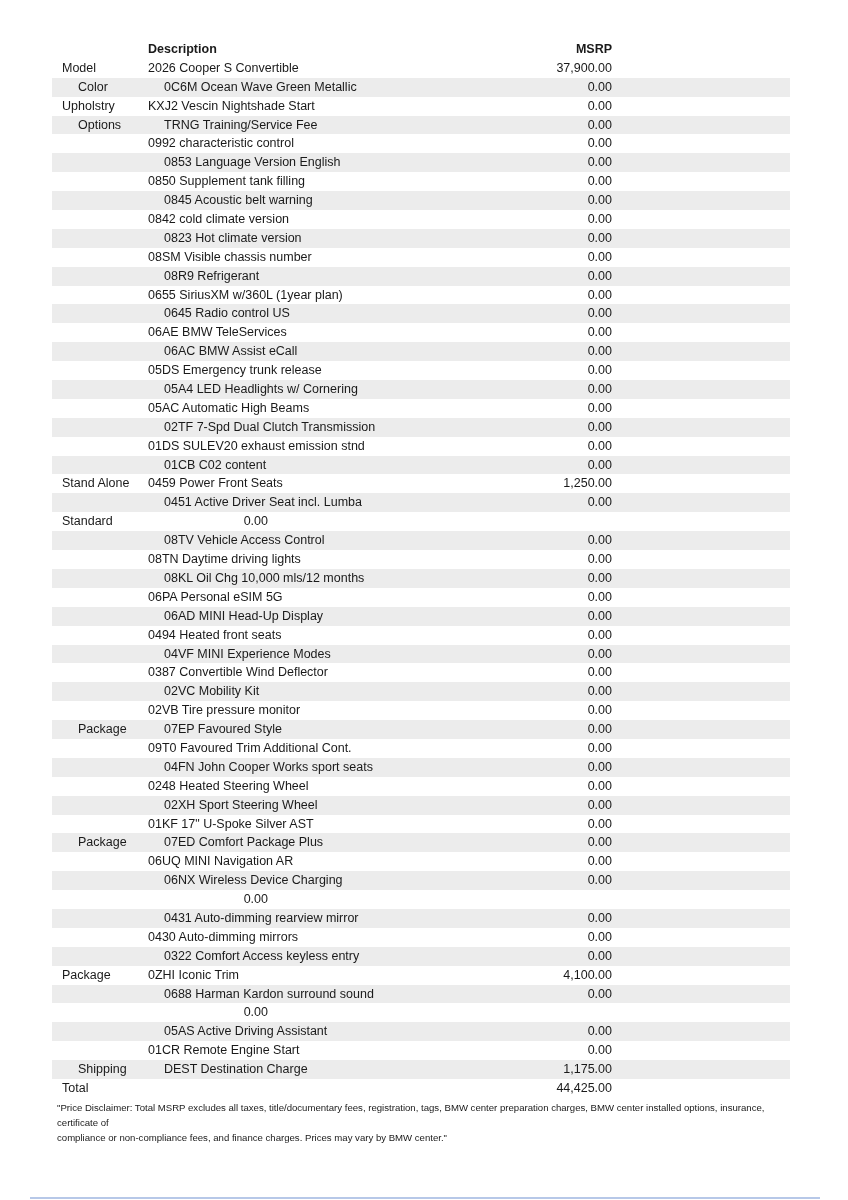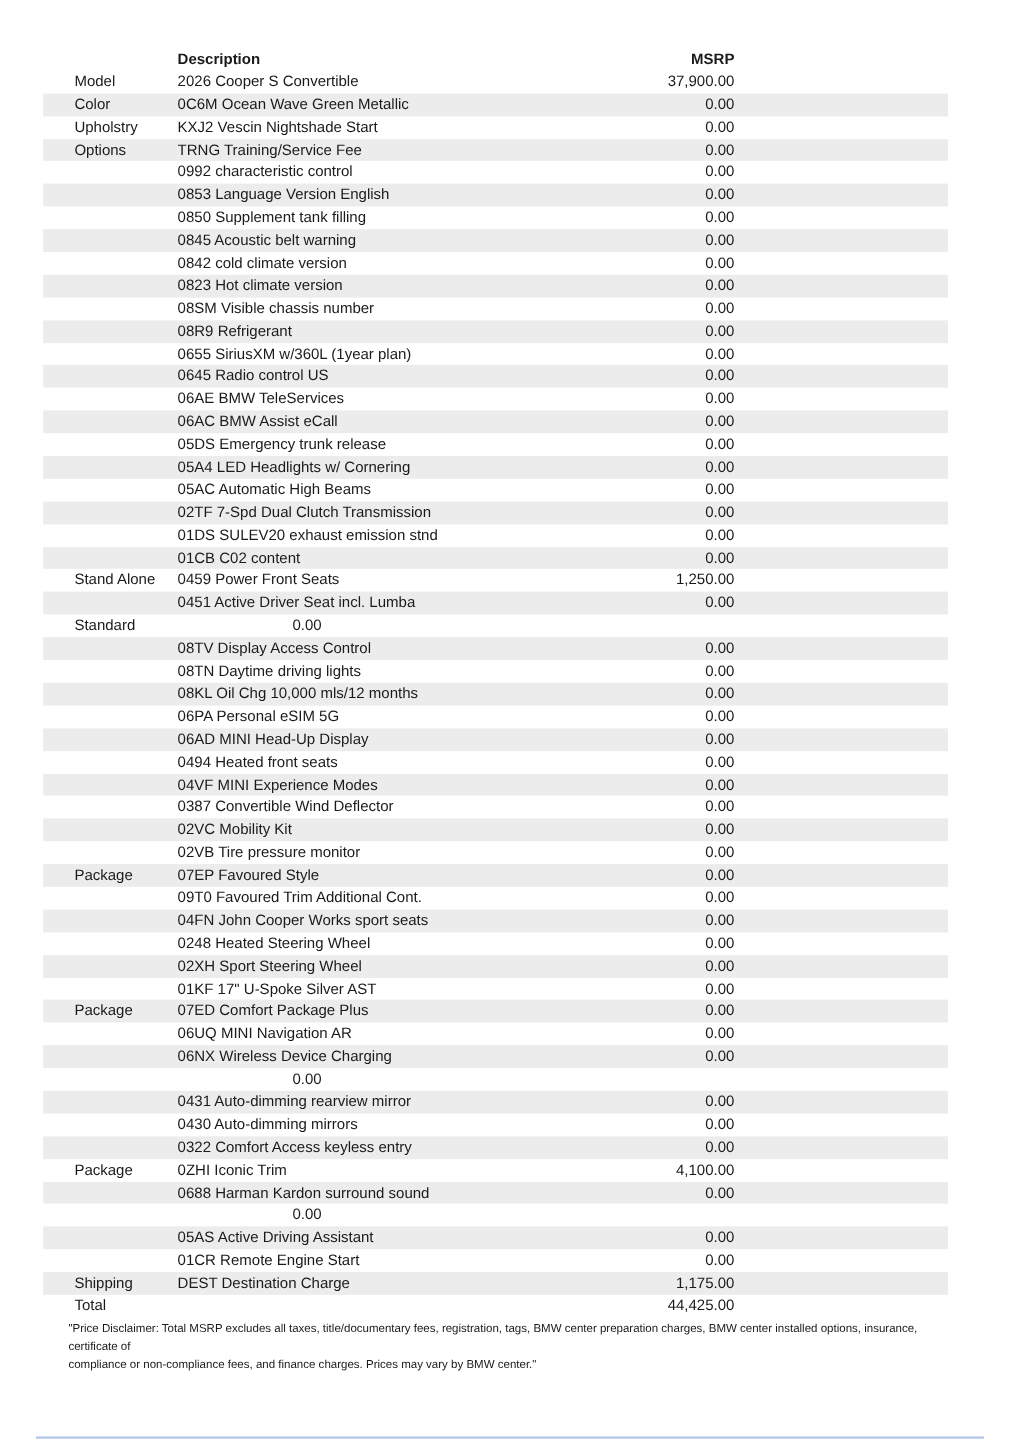--- a/index.html
+++ b/index.html
@@ -16,21 +16,21 @@
     position:absolute;
     left:36px;top:40px;width:754px;
   }
   .row{
     display:flex;
     height:18.9px;
     line-height:18.9px;
     font-size:12.5px;
     white-space:nowrap;
   }
-  .row.striped{background:#ececec;}
+  .row.striped{background:#ececec;margin-left:16px;}
   .cell-cat{
     width:112px;
     padding-left:26px;
     box-sizing:border-box;
     overflow:hidden;
   }
   .cell-desc{flex:1;overflow:hidden;}
   .cell-msrp{width:120px;text-align:right;}
   .cell-spacer{width:178px;}
   .header-row .cell-desc,
@@ -206,21 +206,21 @@
     <div class="cell-msrp">0.00</div>
     <div class="cell-spacer"></div>
   </div>
         <div class="row">
     <div class="cell-cat">Standard</div>
     <div class="cell-msrp">0.00</div>
     <div class="cell-spacer"></div>
   </div>
         <div class="row striped">
     <div class="cell-cat"></div>
-    <div class="cell-desc">08TV Display Access Control</div>
+    <div class="cell-desc">08TV Vehicle Access Control</div>
     <div class="cell-msrp">0.00</div>
     <div class="cell-spacer"></div>
   </div>
         <div class="row">
     <div class="cell-cat"></div>
     <div class="cell-desc">08TN Daytime driving lights</div>
     <div class="cell-msrp">0.00</div>
     <div class="cell-spacer"></div>
   </div>
         <div class="row striped">

